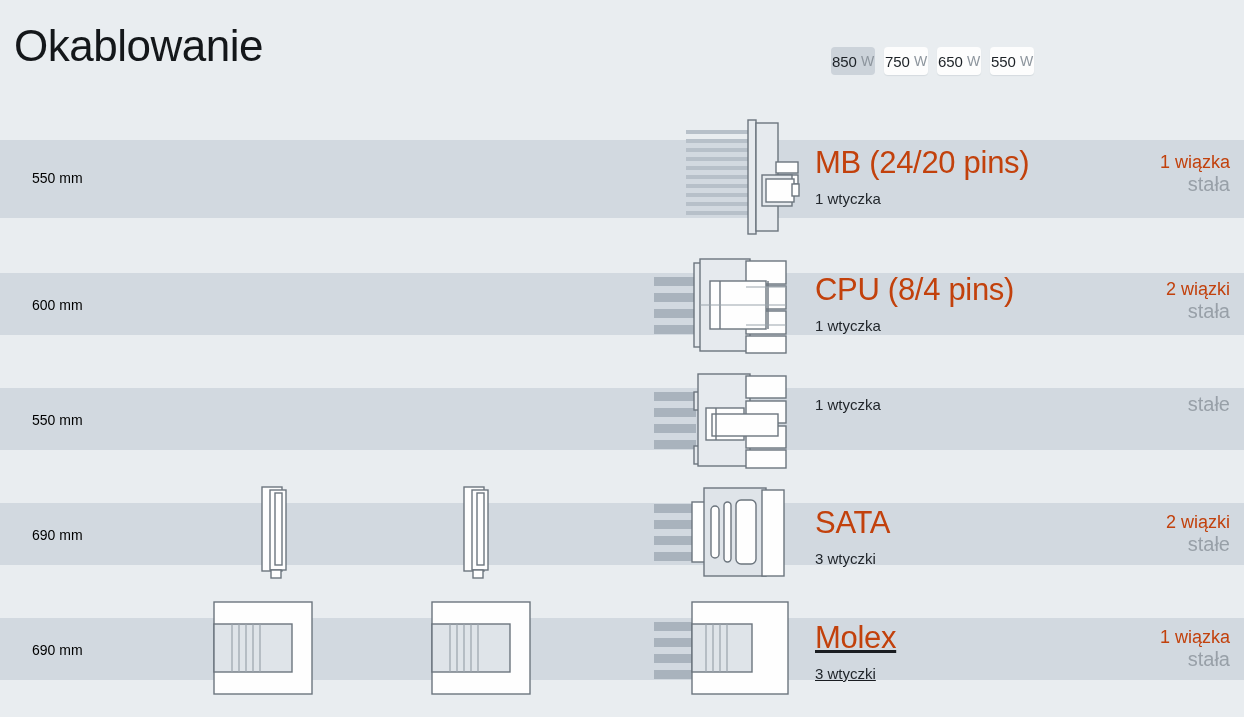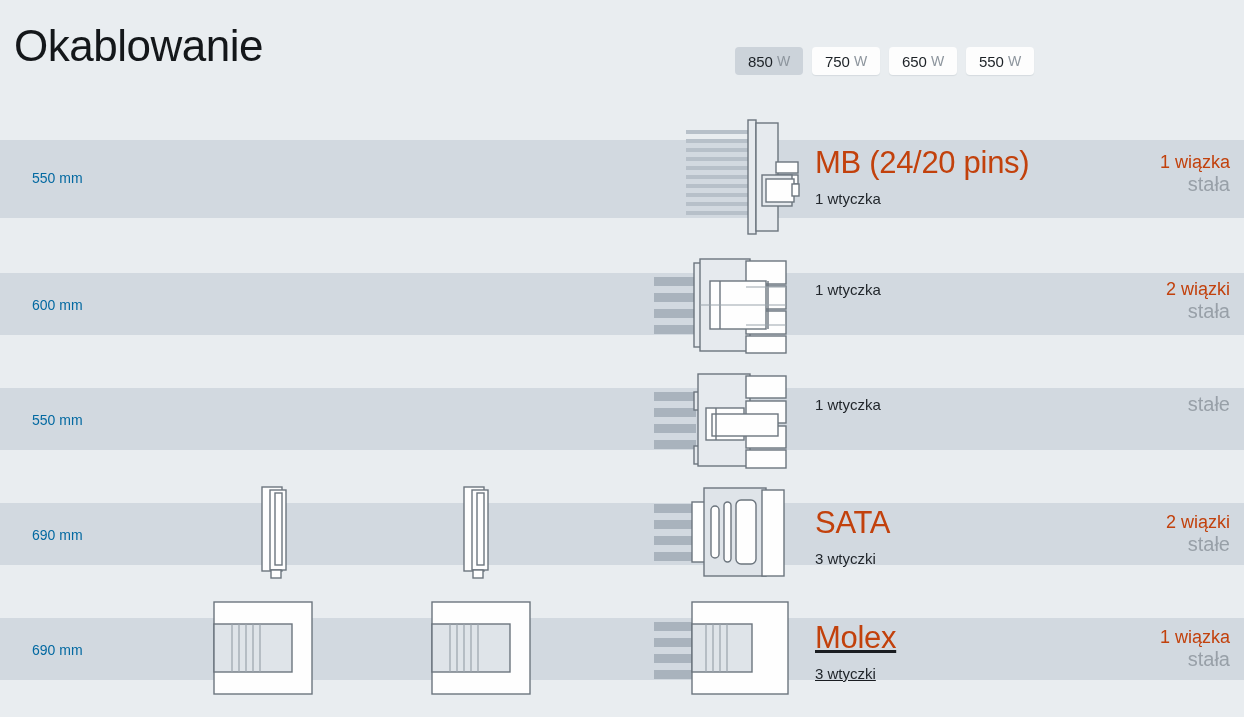--- a/index.html
+++ b/index.html
@@ -36,21 +36,21 @@
   #wattage-group {
     position: absolute;
     right: 14px;
     top: 47px;
     display: flex;
     gap: 9px;
   }
   .watt-btn {
     min-width: 44px;
     height: 28px;
-    padding: 0 12px;
+    padding: 0 0;
     border: none;
     border-radius: 4px;
     background: #fdfdfd;
     box-shadow: 0 1px 1px rgba(40,60,80,0.10);
     font-family: "Liberation Sans", sans-serif;
     font-size: 15px;
     color: #1c2126;
     display: flex;
     align-items: center;
     justify-content: center;
@@ -75,21 +75,21 @@
   }
   .cable-bar {
     position: absolute;
     left: 0;
     width: 1244px;
     background: #d2d9e0;
   }
   .len-label {
     position: absolute;
     font-size: 14px;
-    color: #0369a1;
+    color: #000000;
     white-space: nowrap;
   }
   .row-text {
     position: absolute;
     left: 815px;
     width: 300px;
   }
   .row-title {
     font-size: 31px;
     font-weight: 400;
@@ -223,20 +223,21 @@
       <rect class="fill-w stroke-d" x="56" y="26" width="56" height="48"></rect>
       <line class="stroke-d" x1="66" y1="26" x2="66" y2="74"></line>
       <line class="stroke-d" x1="114" y1="26" x2="114" y2="74"></line>
       <line class="stroke-m" x1="46" y1="50" x2="132" y2="50"></line>
       <line class="stroke-m" x1="92" y1="32" x2="132" y2="32"></line>
       <line class="stroke-m" x1="92" y1="70" x2="132" y2="70"></line>
     </g>
   </svg>
 
   <div class="row-text" style="top:25px;">
+    <div class="row-title">CPU (8/4 pins)</div>
     <div class="row-sub">1 wtyczka</div>
   </div>
   <div class="row-right" style="top:31px;">
     <div class="row-count">2 wiązki</div>
     <div class="row-mode">stała</div>
   </div>
 </div>
 
 <div class="row" style="top:362px;height:112px;">
   <div class="cable-bar" style="top:26px;height:62px;"></div>

